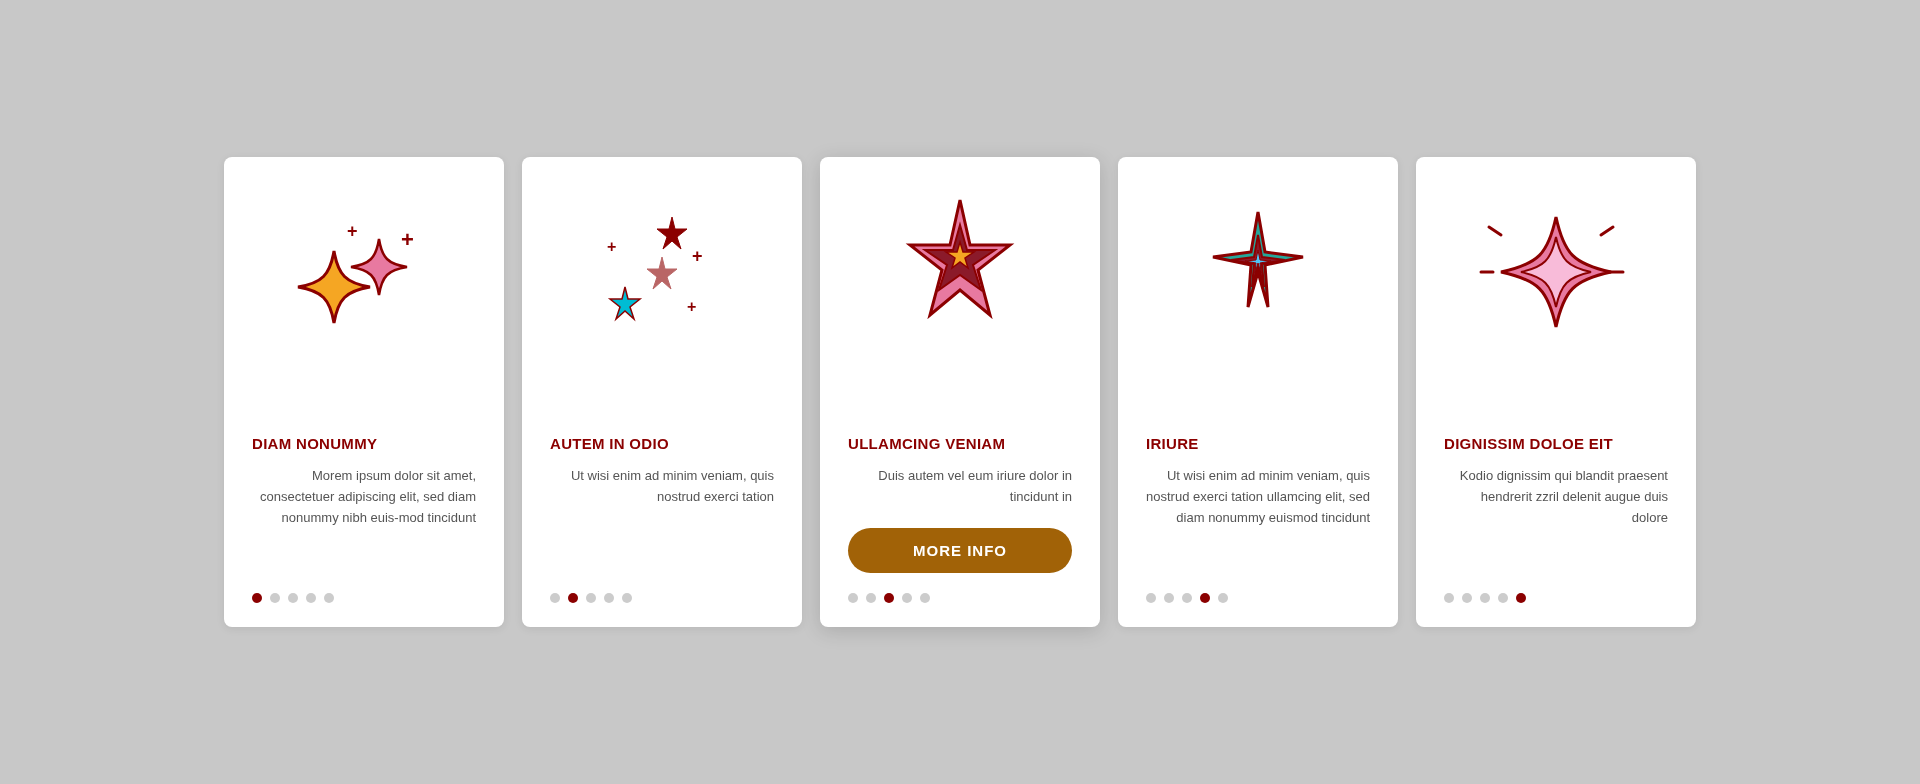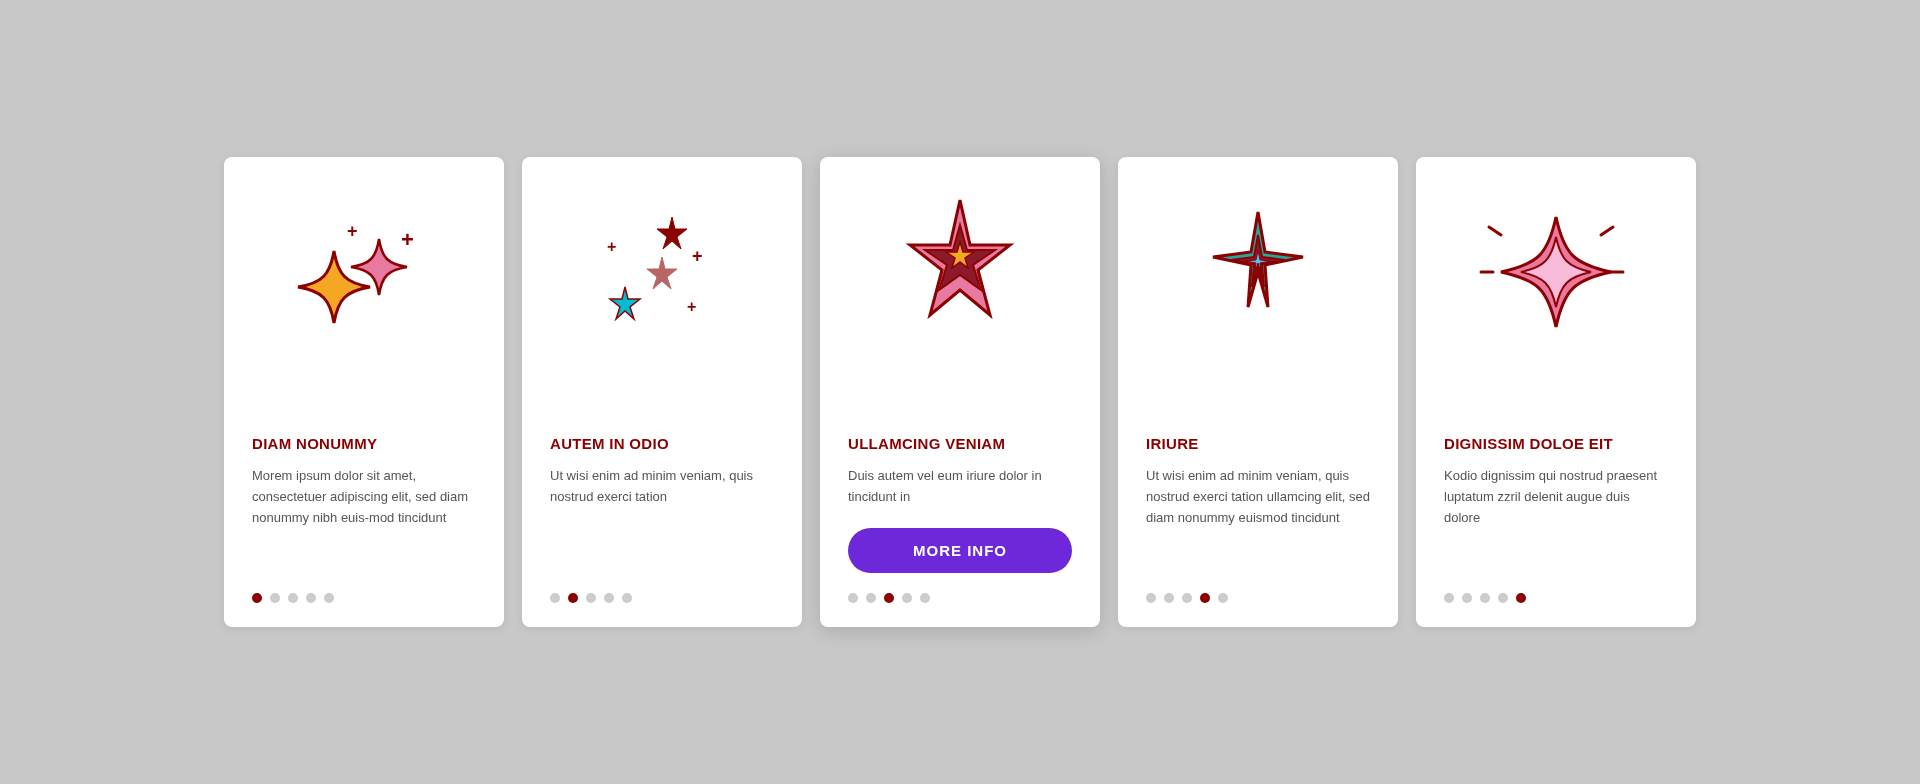--- a/index.html
+++ b/index.html
@@ -48,39 +48,39 @@
       margin-bottom: 14px;
       letter-spacing: 0.3px;
       margin-top: 44px;
     }
     .card-text {
       font-size: 13px;
       color: #555;
       line-height: 1.6;
       flex: 1;
       margin-bottom: 20px;
-      text-align: left;
+      text-align: right;
     }
     .dots-row {
       display: flex;
       gap: 8px;
       margin-top: auto;
       padding-top: 10px;
     }
     .dot {
       width: 10px;
       height: 10px;
       border-radius: 50%;
       background: #ccc;
     }
     .dot.active {
       background: #8b0000;
     }
     .more-info-btn {
-      background: #6d28d9;
+      background: #a16207;
       color: #fff;
       border: none;
       border-radius: 30px;
       padding: 14px 0;
       width: 100%;
       font-size: 15px;
       font-weight: 700;
       letter-spacing: 1px;
       cursor: pointer;
       margin-bottom: 10px;
@@ -204,21 +204,21 @@
           <path d="M0,-35 C5,-12 12,-5 35,0 C12,5 5,12 0,35 C-5,12 -12,5 -35,0 C-12,-5 -5,-12 0,-35Z" fill="#f8bbd9" stroke="#8b0000" stroke-width="2"></path>
         </g>
 
         <line x1="120" y1="38" x2="132" y2="30" stroke="#8b0000" stroke-width="3" stroke-linecap="round"></line>
         <line x1="128" y1="75" x2="142" y2="75" stroke="#8b0000" stroke-width="3" stroke-linecap="round"></line>
         <line x1="20" y1="38" x2="8" y2="30" stroke="#8b0000" stroke-width="3" stroke-linecap="round"></line>
         <line x1="12" y1="75" x2="0" y2="75" stroke="#8b0000" stroke-width="3" stroke-linecap="round"></line>
       </svg>
     </div>
     <div class="card-title">DIGNISSIM DOLOE EIT</div>
-    <div class="card-text">Kodio dignissim qui nostrud praesent luptatum zzril delenit augue duis dolore</div>
+    <div class="card-text">Kodio dignissim qui blandit praesent hendrerit zzril delenit augue duis dolore</div>
     <div class="dots-row">
       <div class="dot"></div>
       <div class="dot"></div>
       <div class="dot"></div>
       <div class="dot"></div>
       <div class="dot active"></div>
     </div>
   </div>
 
 </div>

